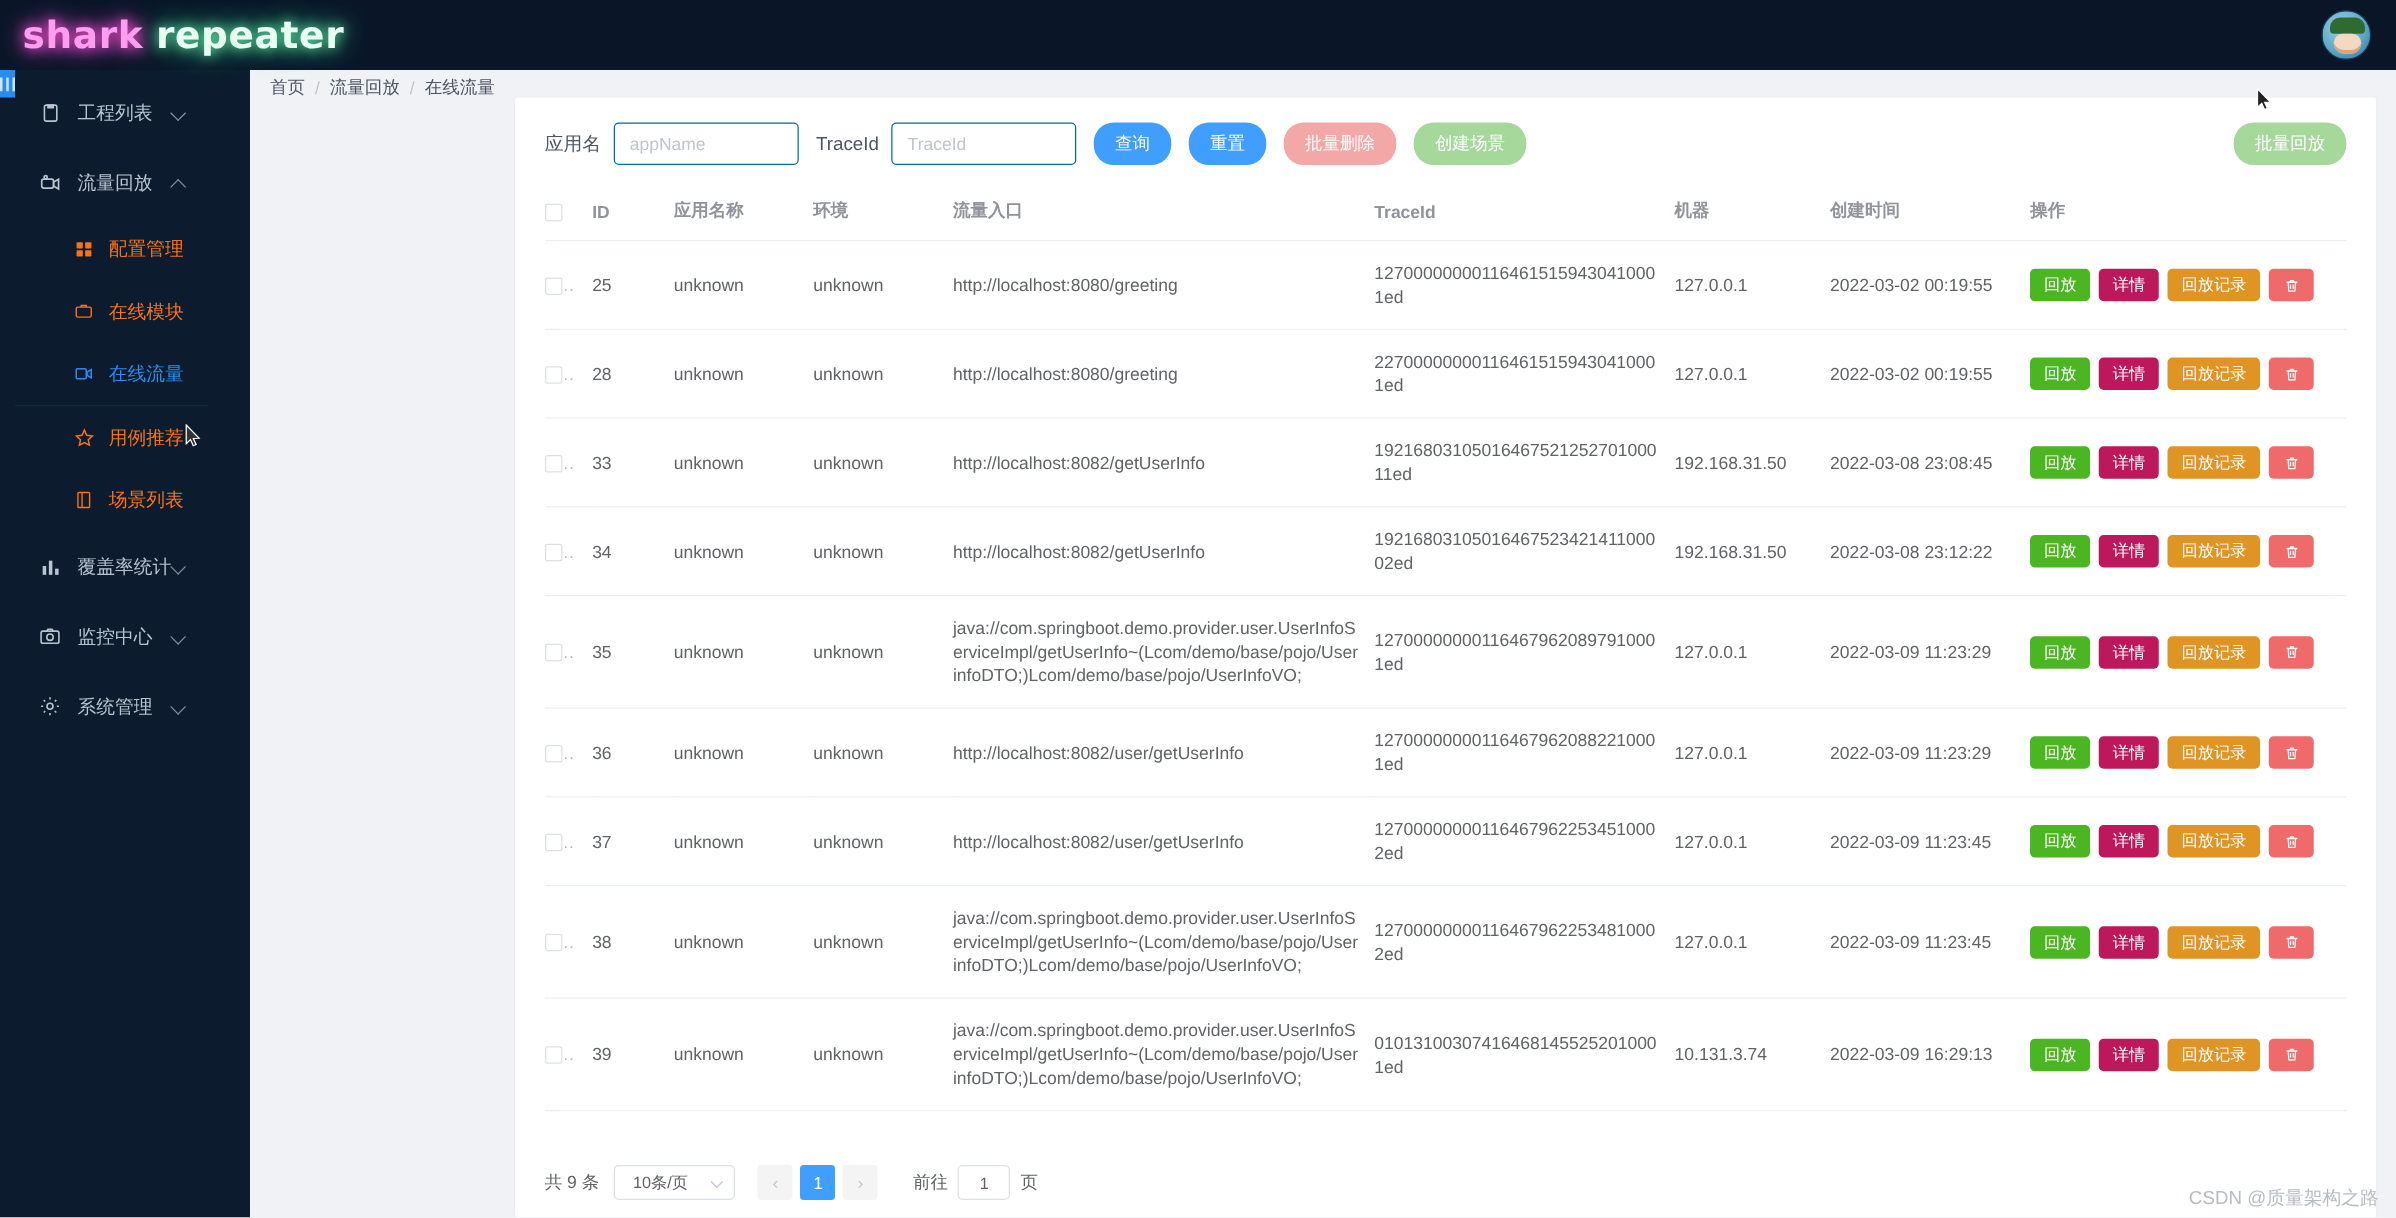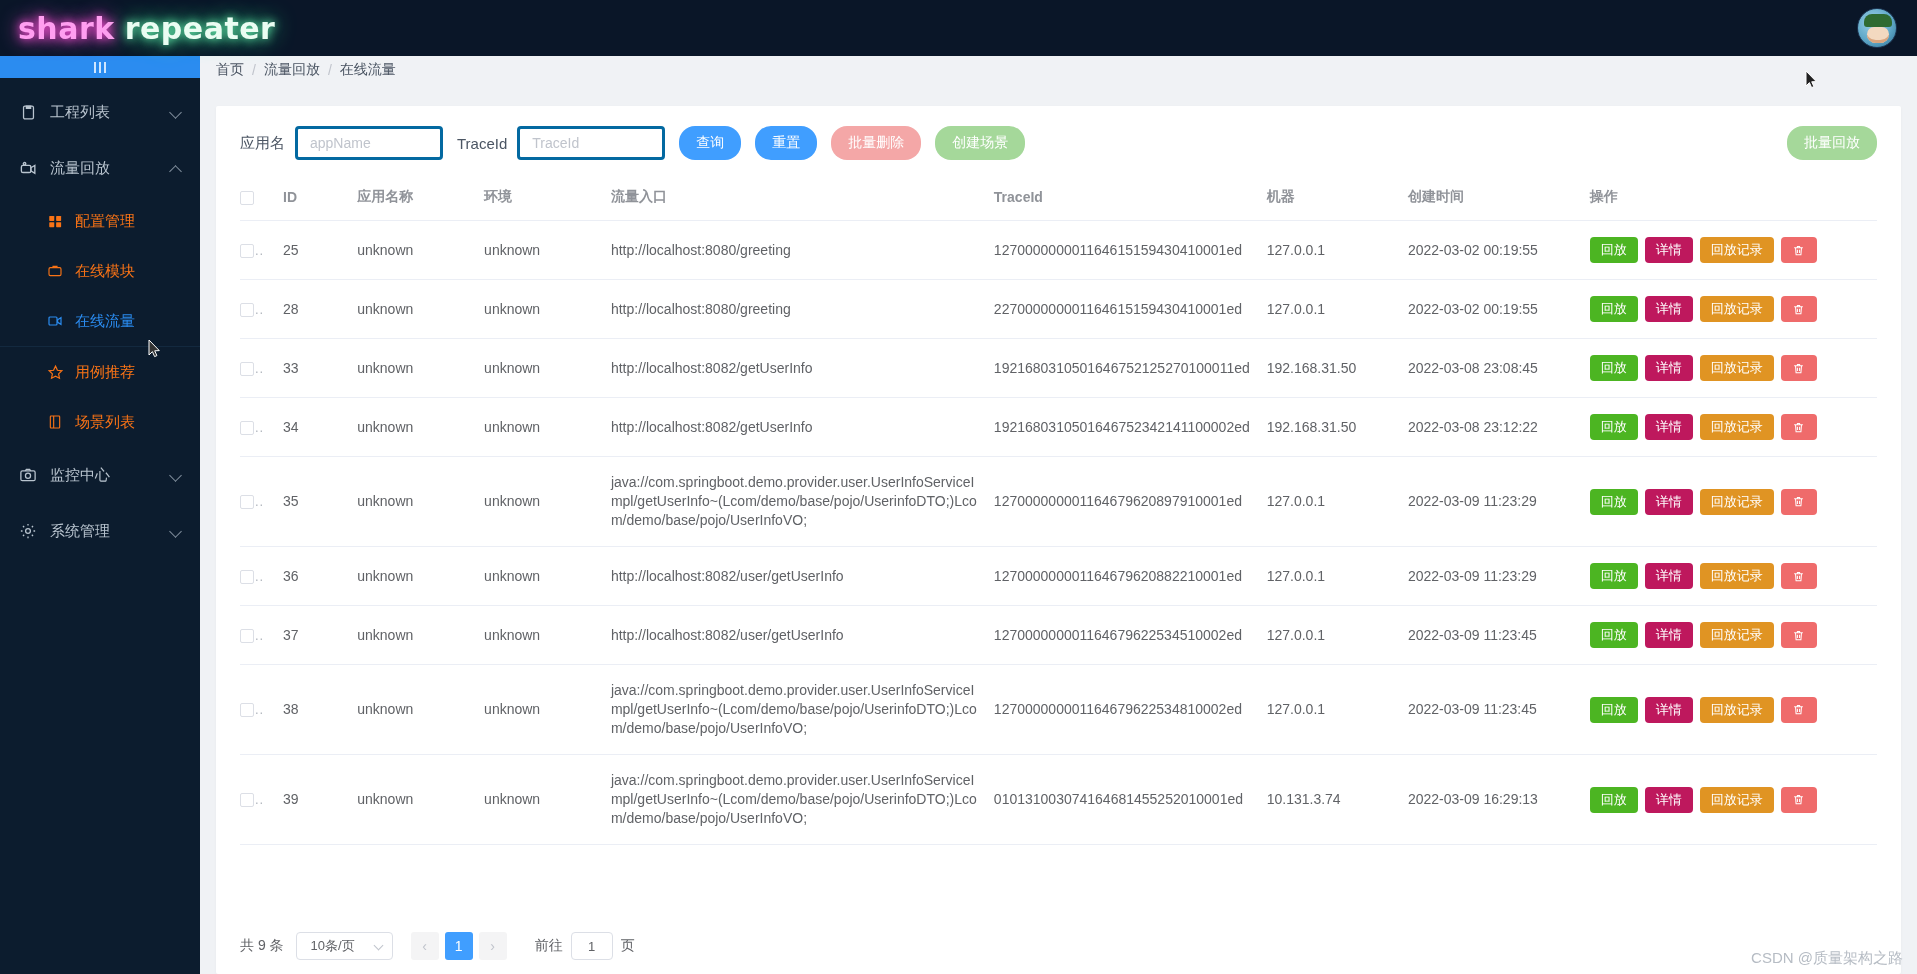--- a/index.html
+++ b/index.html
@@ -38,21 +38,21 @@
     background: #f3d9c0; border-radius: 9px 9px 11px 11px;
     box-shadow: inset 0 -4px 0 -1px #d9a57e;
   }
 
   
   .body { flex: 1; display: flex; min-height: 0; }
 
   
   .sidebar {
     width: 200px; flex: 0 0 200px; background: #0c1c2e;
-    display: flex; flex-direction: column; position: relative;
+    display: flex; flex-direction: row; position: relative;
   }
   .collapse-bar {
     height: 22px; background: #2b8cf0; display: flex;
     align-items: center; justify-content: center; cursor: pointer;
   }
   .collapse-bar .bars { display: flex; gap: 3px; }
   .collapse-bar .bars i { display: block; width: 2px; height: 11px; background: #cfe6ff; }
 
   .menu { padding-top: 6px; }
   .menu-item {
@@ -84,21 +84,21 @@
     display: flex; align-items: center; justify-content: center;
   }
   .submenu-item.active { color: #2b8cf0; background: #0c1c2e; }
   .submenu-item.active .mi-icon { color: #2b8cf0; }
   .sb-divider { height: 1px; background: #13293f; margin: 0; }
 
   
   .cursor-sb { position: absolute; left: 148px; top: 283px; z-index: 40; }
 
   
-  .main { flex: 1; min-width: 0; display: flex; flex-direction: column; background: #f0f2f5; }
+  .main { flex: 1; min-width: 0; display: flex; flex-direction: row; background: #f0f2f5; }
   .breadcrumb {
     height: 28px; padding: 0 0 0 16px; display: flex; align-items: center;
     font-size: 14px; color: #515a6e; gap: 8px; background: #f0f2f5;
   }
   .breadcrumb .crumb { color: #4b5563; }
   .breadcrumb .crumb.link { cursor: pointer; }
   .breadcrumb .sep { color: #c0c4cc; }
 
   .content-card {
     margin: 22px 16px 0 16px; background: #fff; border-radius: 2px;
@@ -106,21 +106,21 @@
     box-shadow: 0 1px 3px rgba(0,0,0,.04);
   }
 
   
   .filter-bar {
     display: flex; align-items: center; padding: 20px 24px 18px 24px; gap: 14px;
   }
   .field-group { display: flex; align-items: center; gap: 10px; }
   .field-label { font-size: 15px; color: #4b5563; white-space: nowrap; }
   .text-input {
-    height: 34px; border: 3px solid #0369a1; border-radius: 4px;
+    height: 34px; border: 1px solid #0369a1; border-radius: 4px;
     padding: 0 12px; font-size: 14px; color: #606266; outline: none;
     font-family: "Liberation Sans", sans-serif; background: #fff;
   }
   .text-input::placeholder { color: #c0c4cc; }
   #app-name-input { width: 148px; }
   #trace-id-input { width: 148px; }
 
   .btn {
     height: 34px; min-width: 56px; padding: 0 17px; border: none; border-radius: 16px;
     font-size: 14px; color: #fff; cursor: pointer; white-space: nowrap;
@@ -309,20 +309,31 @@
         <div class="submenu-item">
           <span class="mi-icon">
             <svg width="16" height="16" viewBox="0 0 24 24" fill="none" stroke="currentColor" stroke-width="1.7">
               <rect x="5" y="3" width="14" height="18" rx="1"></rect>
                 <path d="M10 3v18"></path>
             </svg>
           </span>
           <span>场景列表</span>
         </div>
 
+        <div class="menu-item">
+          <span class="mi-icon">
+            <svg width="17" height="17" viewBox="0 0 24 24" fill="currentColor">
+              <rect x="3" y="11" width="4" height="10"></rect>
+                <rect x="10" y="5" width="4" height="16"></rect>
+                <rect x="17" y="14" width="4" height="7"></rect>
+            </svg>
+          </span>
+          <span class="mi-label">覆盖率统计</span>
+          <span class="chev"></span>
+        </div>
 
         <div class="menu-item">
           <span class="mi-icon">
             <svg width="18" height="18" viewBox="0 0 24 24" fill="none" stroke="currentColor" stroke-width="1.7">
               <rect x="2.5" y="6.5" width="19" height="13" rx="2"></rect>
                 <circle cx="12" cy="13" r="3.4"></circle>
                 <path d="M8.5 6.5l1.3-2h4.4l1.3 2"></path>
             </svg>
           </span>
           <span class="mi-label">监控中心</span>

